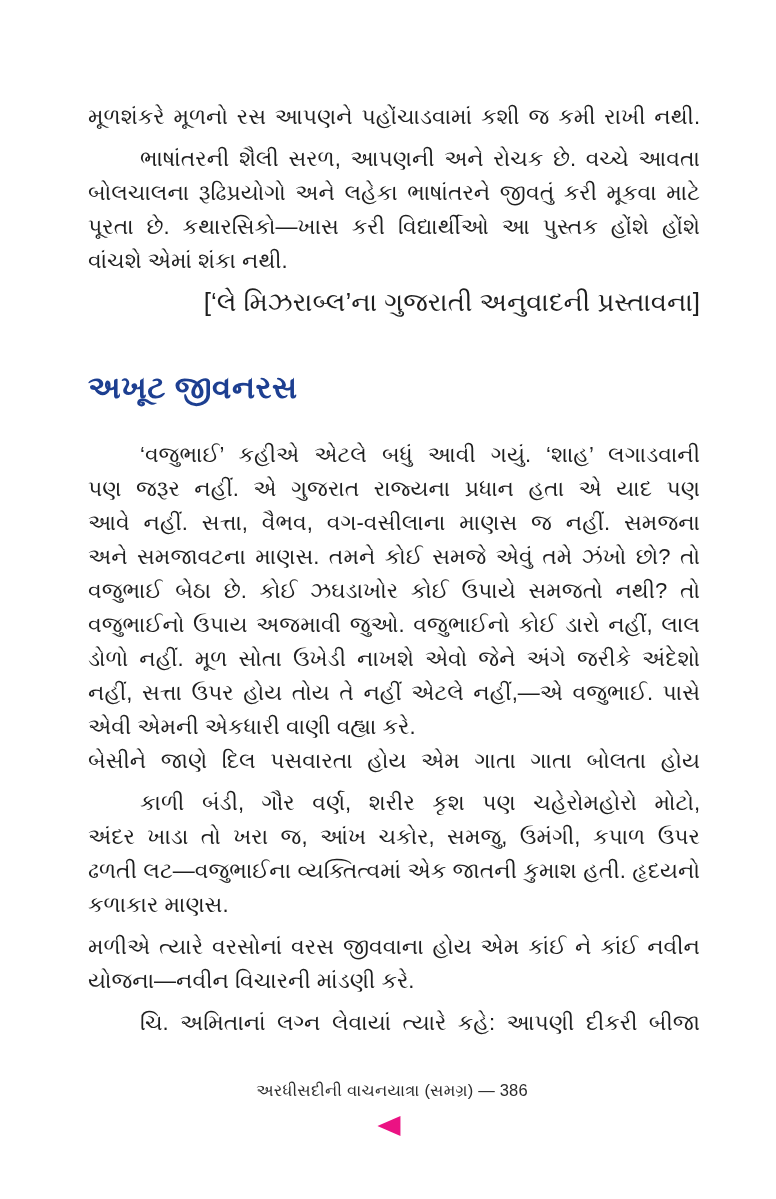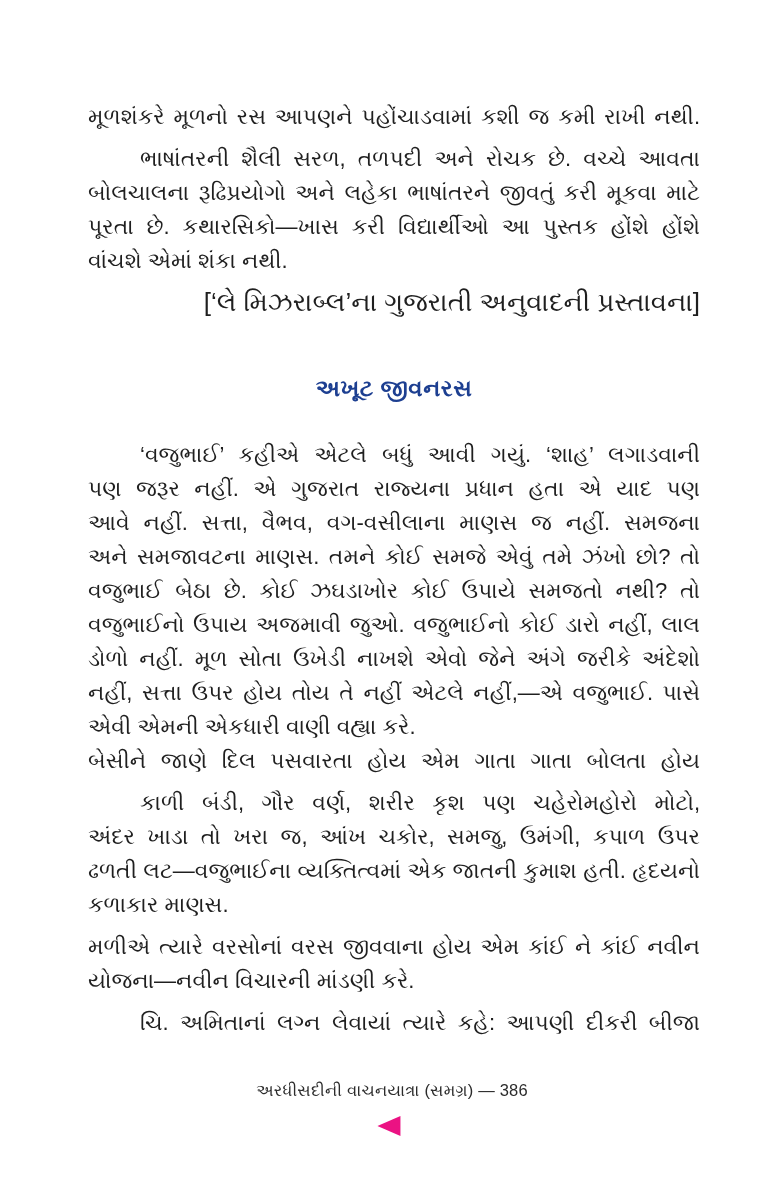--- a/index.html
+++ b/index.html
@@ -33,22 +33,22 @@
   .attribution {
     font-size: 26px;
     line-height: 32px;
     color: #1f1f1f;
     text-align: right;
     margin-top: 2px;
   }
   .heading {
     margin-top: 50px;
     margin-bottom: 30px;
-    text-align: center;
-    font-size: 23px;
+    text-align: left;
+    font-size: 31px;
     line-height: 40px;
     font-weight: bold;
     letter-spacing: 0.5px;
   }
   .footer {
     position: absolute;
     top: 1081px;
     left: 0;
     width: 100%;
     text-align: center;
@@ -75,21 +75,21 @@
 
 <div class="page" style="background: rgb(255, 255, 255);">
 
   <div class="textblock">
 
     <div id="intro-paragraphs">
         <div class="para">
           <div class="line">મૂળશંકરે મૂળનો રસ આપણને પહોંચાડવામાં કશી જ કમી રાખી નથી.</div>
         </div>
         <div class="para">
-          <div class="line indent-first">ભાષાંતરની શૈલી સરળ, તળપદી અને રોચક છે. વચ્ચે આવતા</div>
+          <div class="line indent-first">ભાષાંતરની શૈલી સરળ, આપણની અને રોચક છે. વચ્ચે આવતા</div>
           <div class="line">બોલચાલના રૂઢિપ્રયોગો અને લહેકા ભાષાંતરને જીવતું કરી મૂકવા માટે</div>
           <div class="line">પૂરતા છે. કથારસિકો—ખાસ કરી વિદ્યાર્થીઓ આ પુસ્તક હોંશે હોંશે</div>
           <div class="line last-short">વાંચશે એમાં શંકા નથી.</div>
         </div>
       </div>
 
     <div class="attribution">[‘લે મિઝરાબ્લ’ના ગુજરાતી અનુવાદની પ્રસ્તાવના]</div>
 
     <h1 class="heading" style="color: rgb(29, 63, 145);">અખૂટ જીવનરસ</h1>
 

